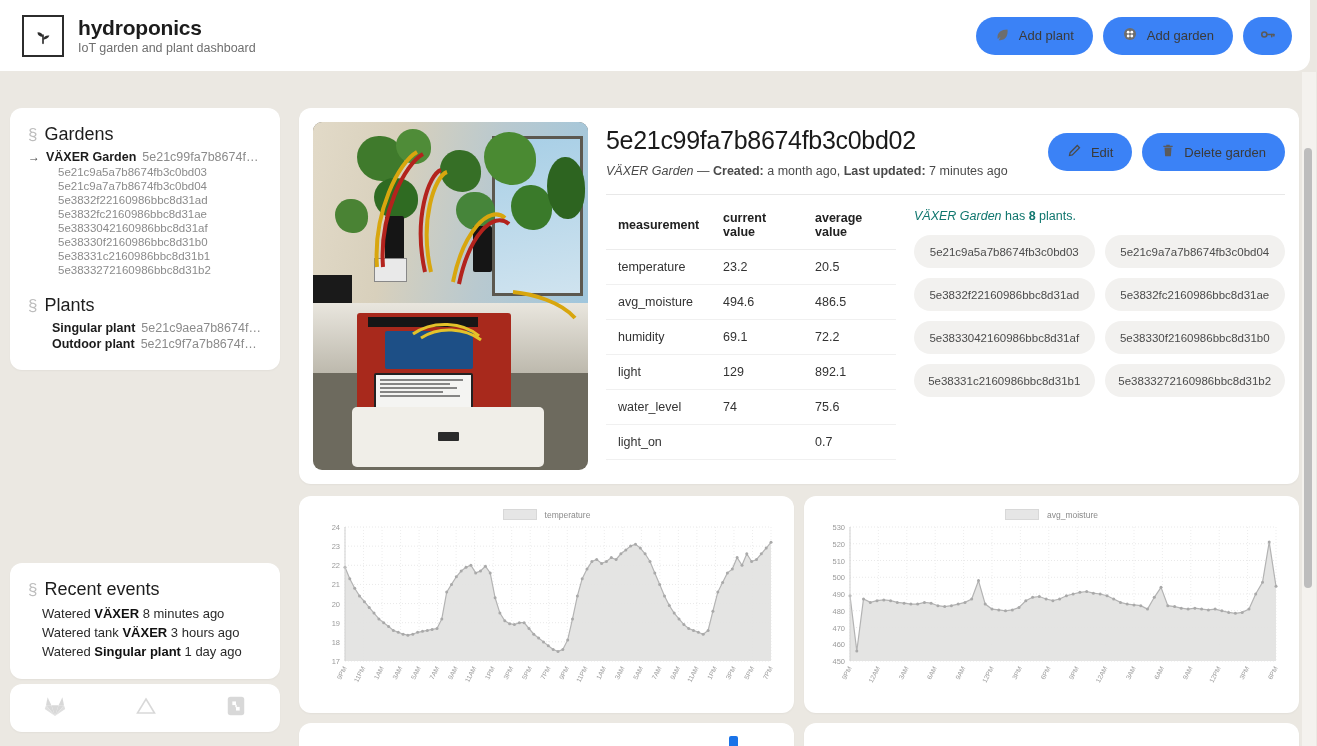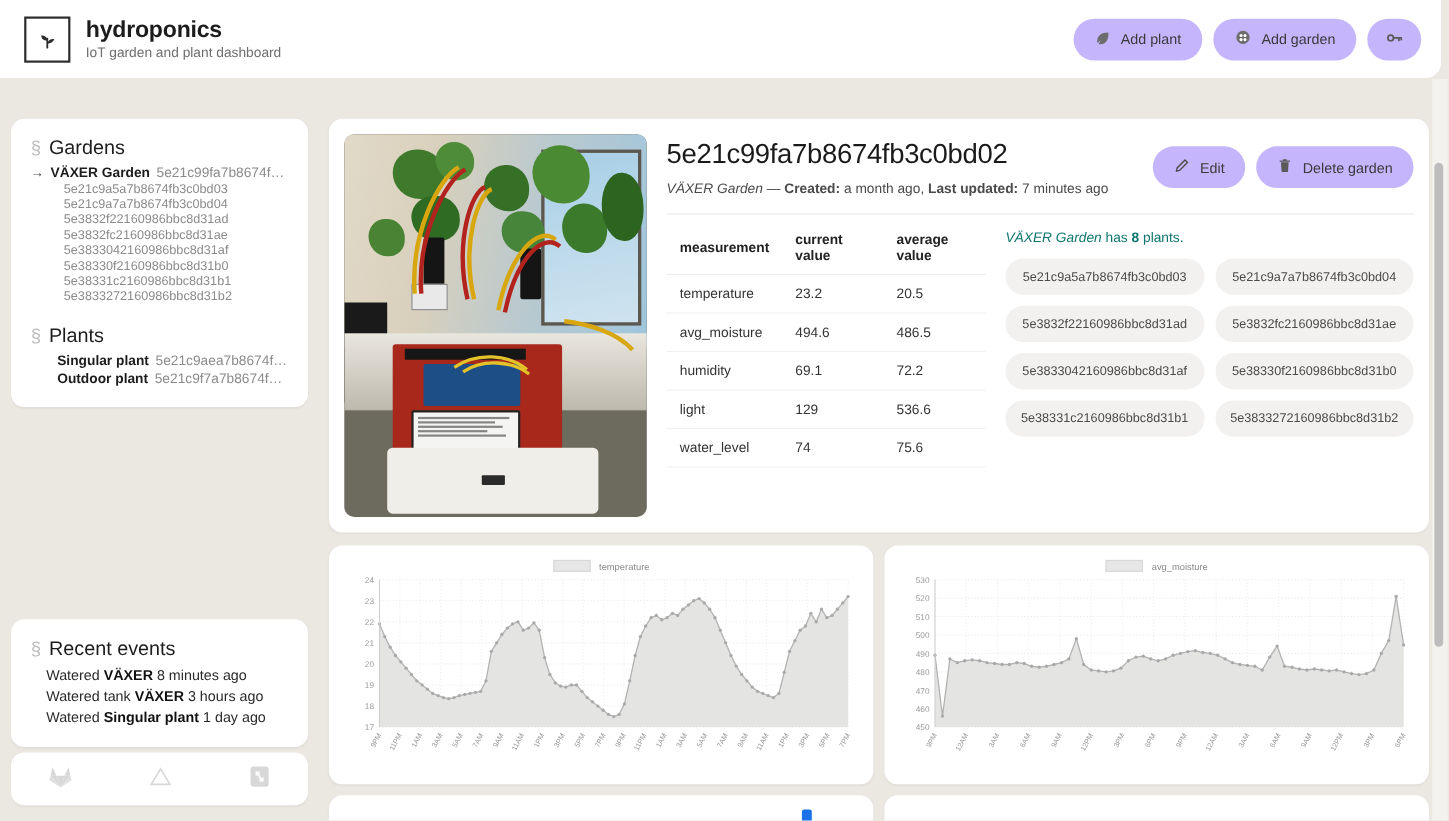--- a/index.html
+++ b/index.html
@@ -26,21 +26,21 @@
     display: flex; align-items: center; justify-content: center; flex: none;
   }
   .brand-text h1 {
     font-size: 21px; font-weight: bold; color: #1c1c1c; letter-spacing: -0.2px;
     line-height: 1.15;
   }
   .brand-text .sub { font-size: 12.5px; color: #6e6e6e; margin-top: 1px; }
 
   .header-actions { margin-left: auto; display: flex; align-items: center; gap: 10px; }
   .pill {
-    background: #c4b5fd; border: none; border-radius: 22px;
+    background: #3b82f6; border: none; border-radius: 22px;
     height: 38px; padding: 0 19px;
     display: flex; align-items: center; gap: 9px;
     font-size: 13px; color: #3a3a3a; cursor: pointer;
     font-family: "Liberation Sans", sans-serif;
   }
   .pill.icon-only { padding: 0 16px; }
   .pill svg { flex: none; }
 
   
   .sidebar { position: absolute; left: 10px; top: 108px; width: 270px; }
@@ -436,26 +436,31 @@
                 <td>486.5</td>
               </tr>
               <tr>
                 <td>humidity</td>
                 <td>69.1</td>
                 <td>72.2</td>
               </tr>
               <tr>
                 <td>light</td>
                 <td>129</td>
-                <td>536.6</td>
+                <td>892.1</td>
               </tr>
               <tr>
                 <td>water_level</td>
                 <td>74</td>
                 <td>75.6</td>
+              </tr>
+              <tr>
+                <td>light_on</td>
+                <td></td>
+                <td>0.7</td>
               </tr>
             </tbody>
           </table>
 
           <div class="plants-panel">
             <div class="plants-count">
               <span class="it">VÄXER Garden</span><span> has </span><b>8</b><span> plants.</span>
             </div>
             <div class="chips">
               <div class="chip">5e21c9a5a7b8674fb3c0bd03</div>

